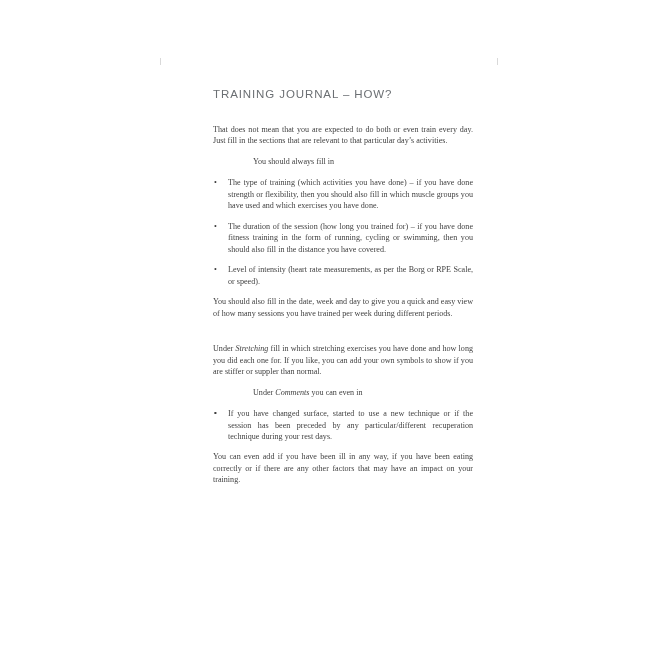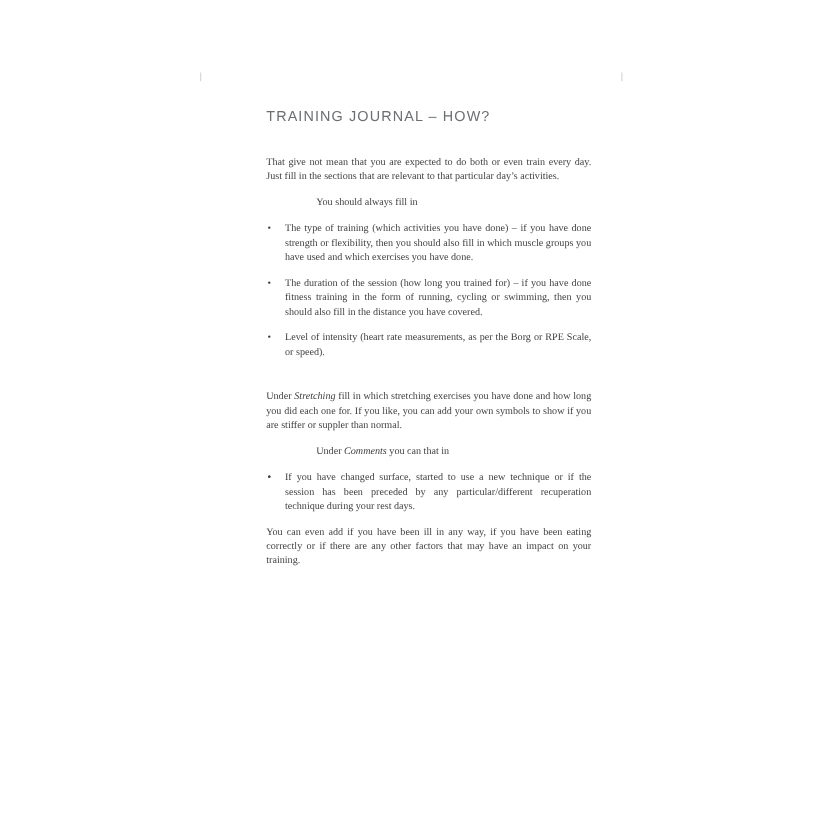--- a/index.html
+++ b/index.html
@@ -93,45 +93,46 @@
 <div class="page">
 
   <div class="crop-mark left"></div>
   <div class="crop-mark right"></div>
 
   <div class="content">
 
     <h1 class="title">TRAINING JOURNAL – HOW?</h1>
 
 
-    <p class="para">That give not mean that you are expected to do both or even train every day. Just fill in the sections that are relevant to that particular day’s activities.</p>
+    <p class="para">That does not mean that you are expected to do both or even train every day. Just fill in the sections that are relevant to that particular day’s activities.</p>
 
     <p class="para lead-in">You should always fill in</p>
 
     <ul class="bullets">
       <li>
         <span class="bullet">•</span>
         <span>The type of training (which activities you have done) – if you have done strength or flexibility, then you should also fill in which muscle groups you have used and which exercises you have done.</span>
       </li>
       <li>
         <span class="bullet">•</span>
         <span>The duration of the session (how long you trained for) – if you have done fitness training in the form of running, cycling or swimming, then you should also fill in the distance you have covered.</span>
       </li>
       <li>
         <span class="bullet">•</span>
         <span>Level of intensity (heart rate measurements, as per the Borg or RPE Scale, or speed).</span>
       </li>
     </ul>
 
+    <p class="para">You should also fill in the date, week and day to give you a quick and easy view of how many sessions you have trained per week during different periods.</p>
 
     <div class="spacer-md"></div>
 
     <p class="para"><span>Under </span><em>Stretching</em><span> fill in which stretching exercises you have done and how long you did each one for. If you like, you can add your own symbols to show if you are stiffer or suppler than normal.</span></p>
 
-    <p class="para lead-in"><span>Under </span><em>Comments</em><span> you can that in</span></p>
+    <p class="para lead-in"><span>Under </span><em>Comments</em><span> you can even in</span></p>
 
     <ul class="bullets">
       <li>
         <span class="bullet">•</span>
       </li>
       <li>
         <span class="bullet">•</span>
         <span>If you have changed surface, started to use a new technique or if the session has been preceded by any particular/different recuperation technique during your rest days.</span>
       </li>
     </ul>

